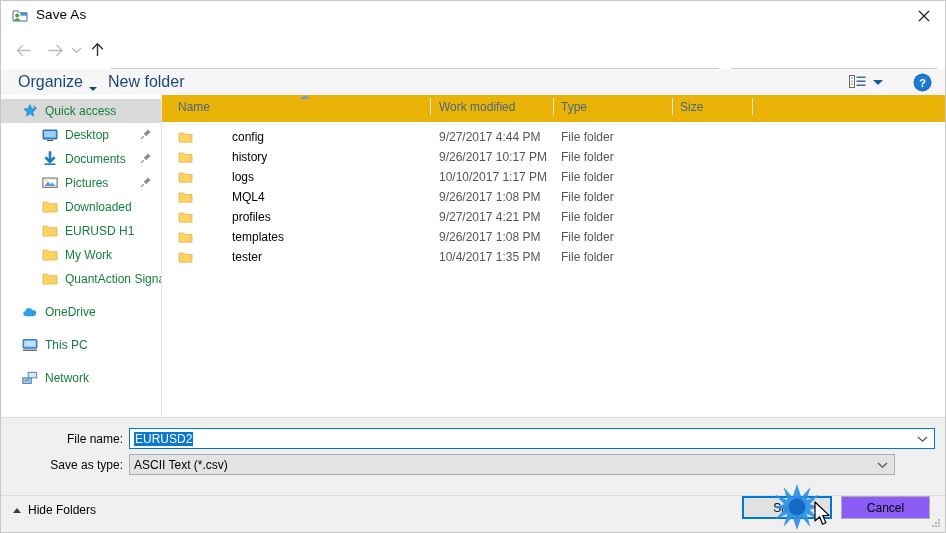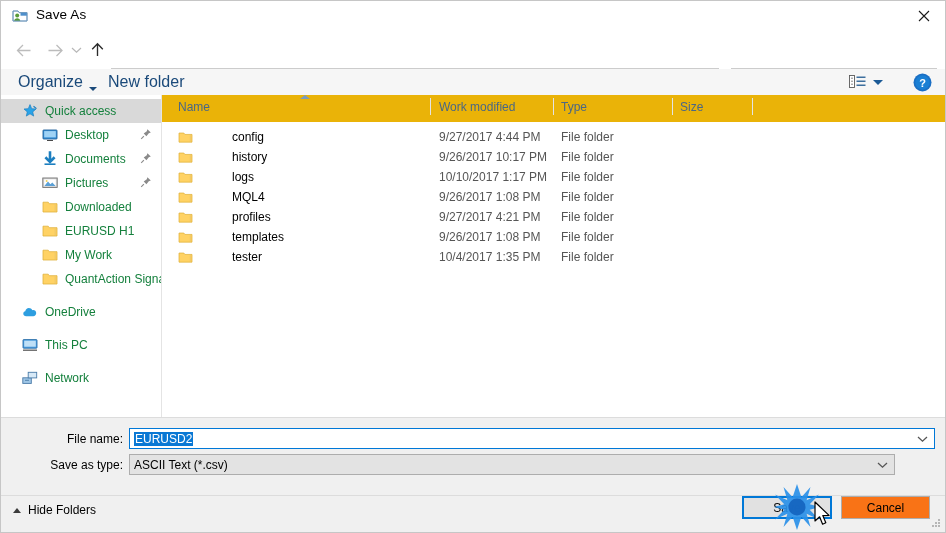--- a/index.html
+++ b/index.html
@@ -333,21 +333,21 @@
     width: 0; height: 0;
     border-left: 4px solid transparent;
     border-right: 4px solid transparent;
     border-bottom: 5px solid #3c3c3c;
     margin-right: 7px;
   }
   .btn {
     position: absolute;
     top: 495px;
     height: 23px;
-    background: #f97316;
+    background: #8b5cf6;
     border: 1px solid #adadad;
     box-sizing: border-box;
     display: flex; align-items: center; justify-content: center;
     font-size: 12px;
     color: #000;
   }
   .btn-save {
     left: 741px;
     width: 90px;
     border: 2px solid #0078d7;

